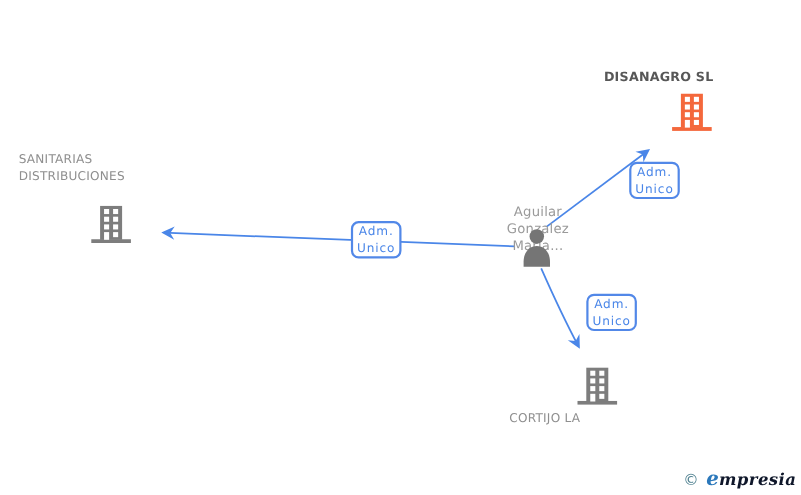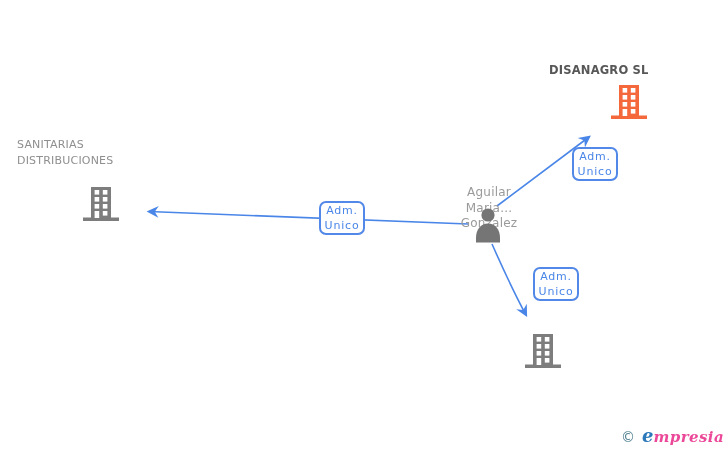--- a/index.html
+++ b/index.html
@@ -28,21 +28,21 @@
   .node{cursor:pointer;}
   #logo{
     position:absolute;right:4px;bottom:4px;z-index:3;white-space:nowrap;
     font-family:"DejaVu Serif","Liberation Serif",serif;
   }
   #logo .copy{
     color:#4f8090;font-size:14px;margin-right:7px;
     font-family:"DejaVu Sans","Liberation Sans",sans-serif;
   }
   #logo .brand-e{color:#2b78bb;font-size:18px;font-style:italic;font-weight:bold;}
-  #logo .brand-rest{color:#ec4899;font-size:15px;font-style:italic;font-weight:bold;letter-spacing:0.4px;}
+  #logo .brand-rest{color:#0f172a;font-size:15px;font-style:italic;font-weight:bold;letter-spacing:0.4px;}
 </style>
 </head>
 <body>
 
 <div id="canvas">
 
   <svg id="connectors" width="728" height="450" viewBox="0 0 728 450">
     <defs>
       <marker id="arrowhead" viewBox="0 0 12 12" refX="9" refY="6" markerWidth="9" markerHeight="9" orient="auto-start-reverse">
         <path d="M1,1 L11,6 L1,11 L4.2,6 Z" fill="#4a86e8"></path>
@@ -103,28 +103,29 @@
           <rect x="20.8" y="3" width="4.6" height="4.6"></rect>
         <rect x="12.6" y="10" width="4.6" height="4.6"></rect>
           <rect x="20.8" y="10" width="4.6" height="4.6"></rect>
         <rect x="12.6" y="17" width="4.6" height="4.6"></rect>
           <rect x="20.8" y="17" width="4.6" height="4.6"></rect>
         <rect x="12.6" y="24" width="4.6" height="7"></rect>
           <rect x="20.8" y="24" width="4.6" height="4.6"></rect>
       </g>
     </svg>
     <div class="company-label" style="left:463px;top:373px;width:156px;">
+      <div>CORTIJO LA</div>
     </div>
   </div>
 
   <div class="node">
     <div class="person-label" style="left:429px;top:153px;width:120px;margin-top:32px;">
       <div>Aguilar</div>
+      <div>Gonzalez</div>
       <div>Maria...</div>
-      <div>Gonzalez</div>
     </div>
     <svg class="node-icon" style="left:472px;top:208px;color:#757575;" width="32" height="35" viewBox="0 0 32 35">
       <circle cx="16" cy="7" r="6.6" fill="currentColor"></circle>
       <path d="M4,34.5 L4,30 C4,21.5 9,15.6 16,15.6 C23,15.6 28,21.5 28,30 L28,34.5 Z" fill="currentColor"></path>
     </svg>
   </div>
 
   <div class="rel-box" style="left:532px;top:147px;">
     <div class="rel-line">Adm.</div>
     <div class="rel-line">Unico</div>

